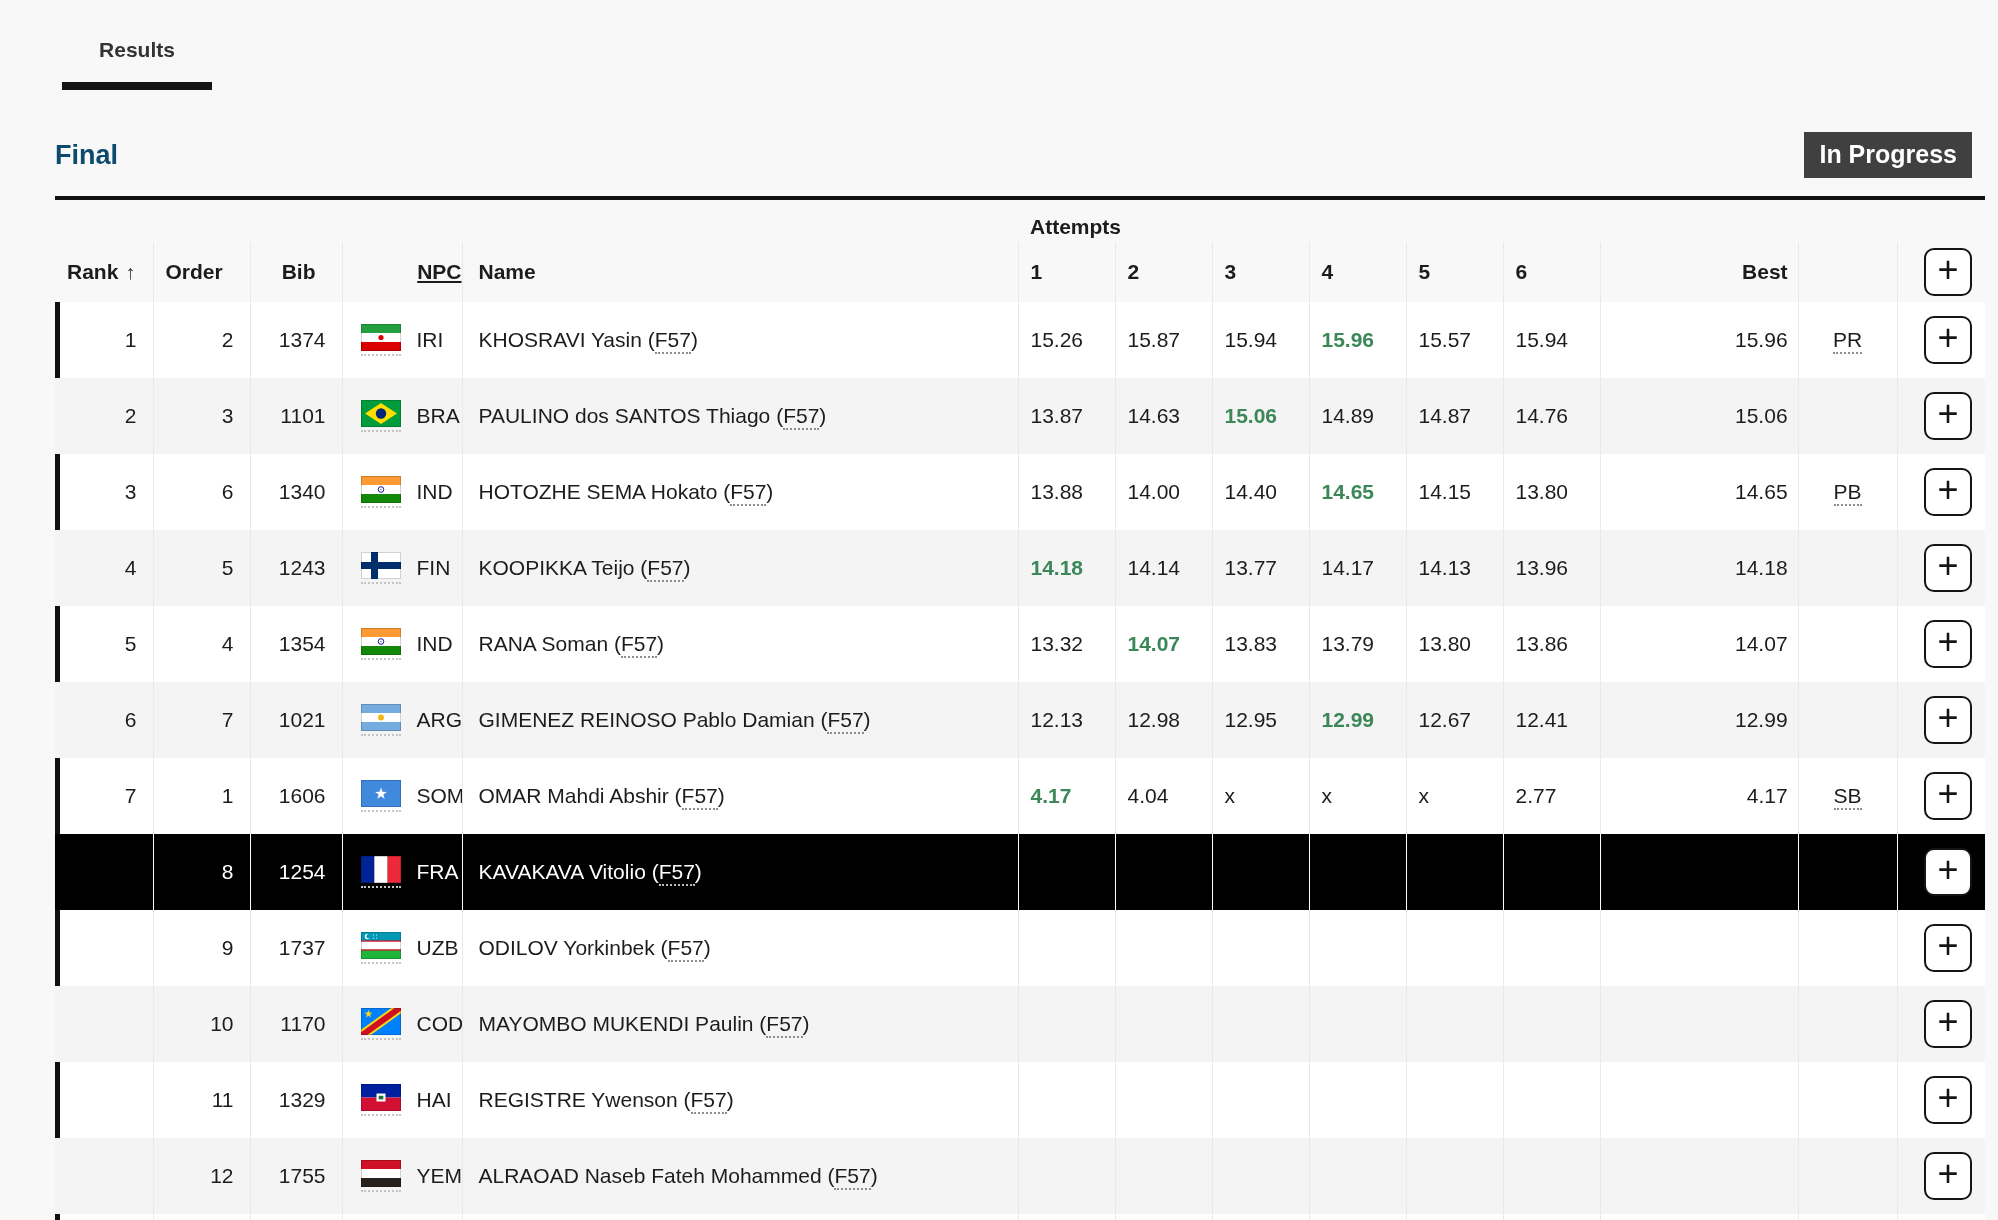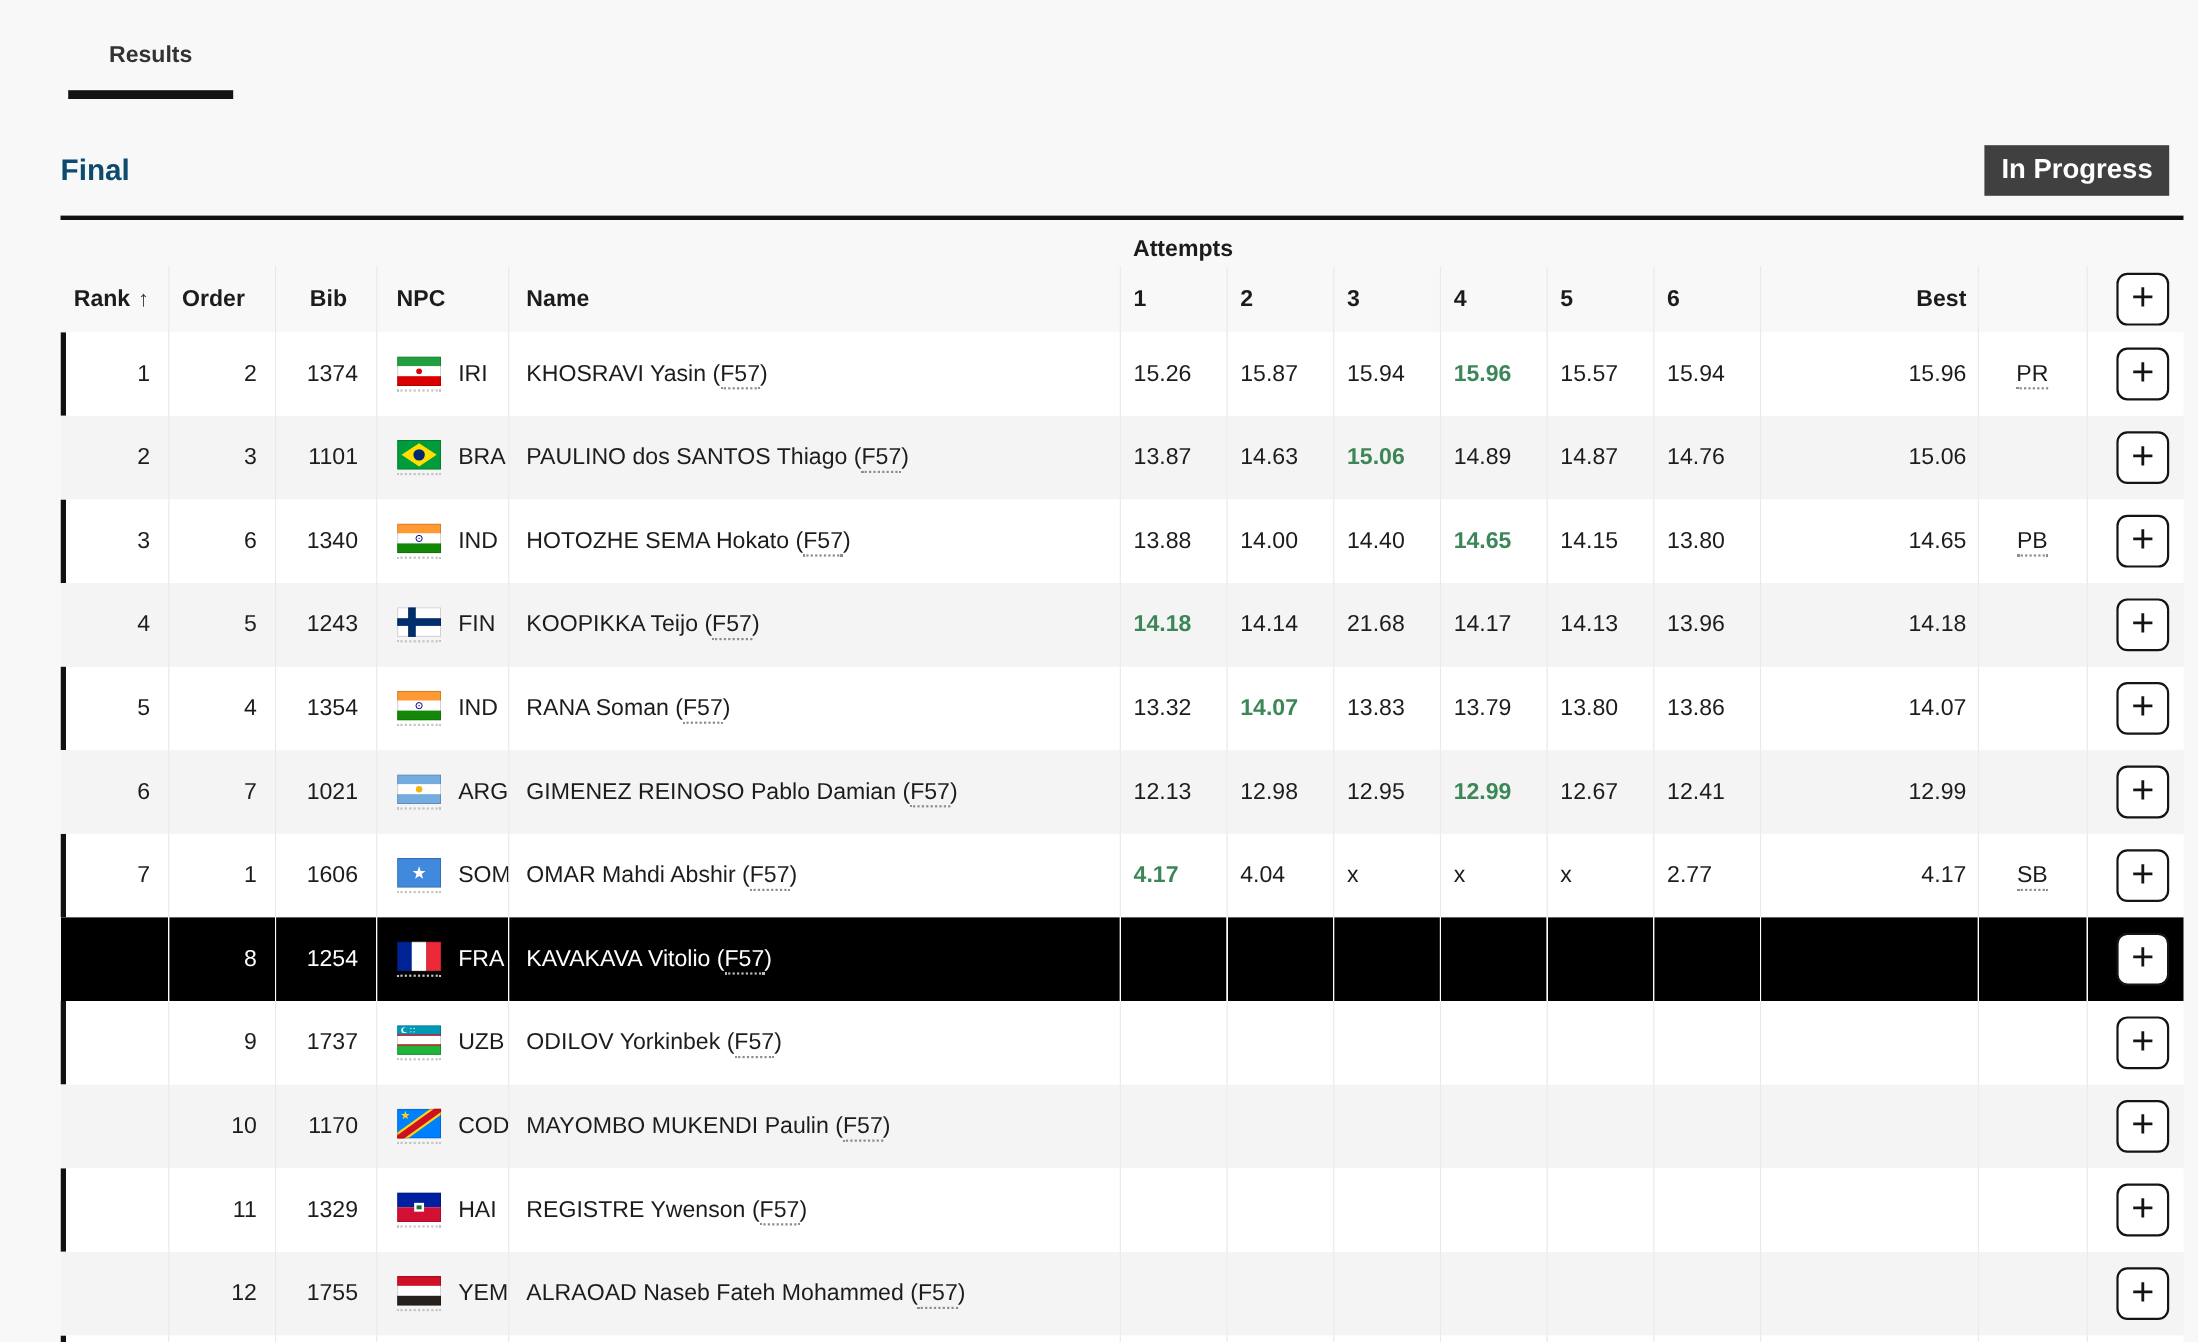--- a/index.html
+++ b/index.html
@@ -52,21 +52,21 @@
   tr.row-white td { background: #ffffff; }
   tr.row-gray  td { background: #f4f4f4; }
   tr.row-hl td {
     background: #000; color: #fff; border-right-color: #ffffff;
   }
 
   .c-rank, .c-order, .c-bib { text-align: right; padding-right: 16px; }
   th.c-rank, th.c-order { text-align: left; padding-left: 12px; }
   th.c-bib { text-align: right; padding-right: 26px; }
   .c-npc { padding-left: 18px; }
-  th.c-npc { text-align: left; }
+  th.c-npc { text-align: right; text-decoration: underline; }
   .npc-inner { display: flex; align-items: center; gap: 16px; }
   .c-name { padding-left: 16px; text-align: left; }
   .c-att { text-align: left; padding-left: 12px; }
   .c-best { text-align: right; padding-right: 10px; }
   th.c-best { text-align: right; padding-right: 10px; }
   .c-rec { text-align: center; }
   .c-plus { text-align: right; }
 
   .best-att { color: #3b8757; font-weight: bold; }
 
@@ -244,21 +244,21 @@
                   <rect y="10" width="40" height="7" fill="#002F6C"></rect>
                   <rect x="0.5" y="0.5" width="39" height="26" fill="none" stroke="rgba(0,0,0,0.18)" stroke-width="1"></rect>
                 </svg>
               </span>
         <span>FIN</span>
       </span>
     </td>
     <td class="c-name">KOOPIKKA Teijo (<span class="dotted">F57</span>)</td>
     <td class="c-att"><span class="best-att">14.18</span></td>
           <td class="c-att"><span class="">14.14</span></td>
-          <td class="c-att"><span class="">21.68</span></td>
+          <td class="c-att"><span class="">13.77</span></td>
           <td class="c-att"><span class="">14.17</span></td>
           <td class="c-att"><span class="">14.13</span></td>
           <td class="c-att"><span class="">13.96</span></td>
     <td class="c-best">14.18</td>
     <td class="c-rec"></td>
     <td class="c-plus"><span class="plus-btn">+</span></td>
   </tr>
         <tr class="row-white">
     <td class="c-rank"><span class="marker"></span>5</td>
     <td class="c-order">4</td>

